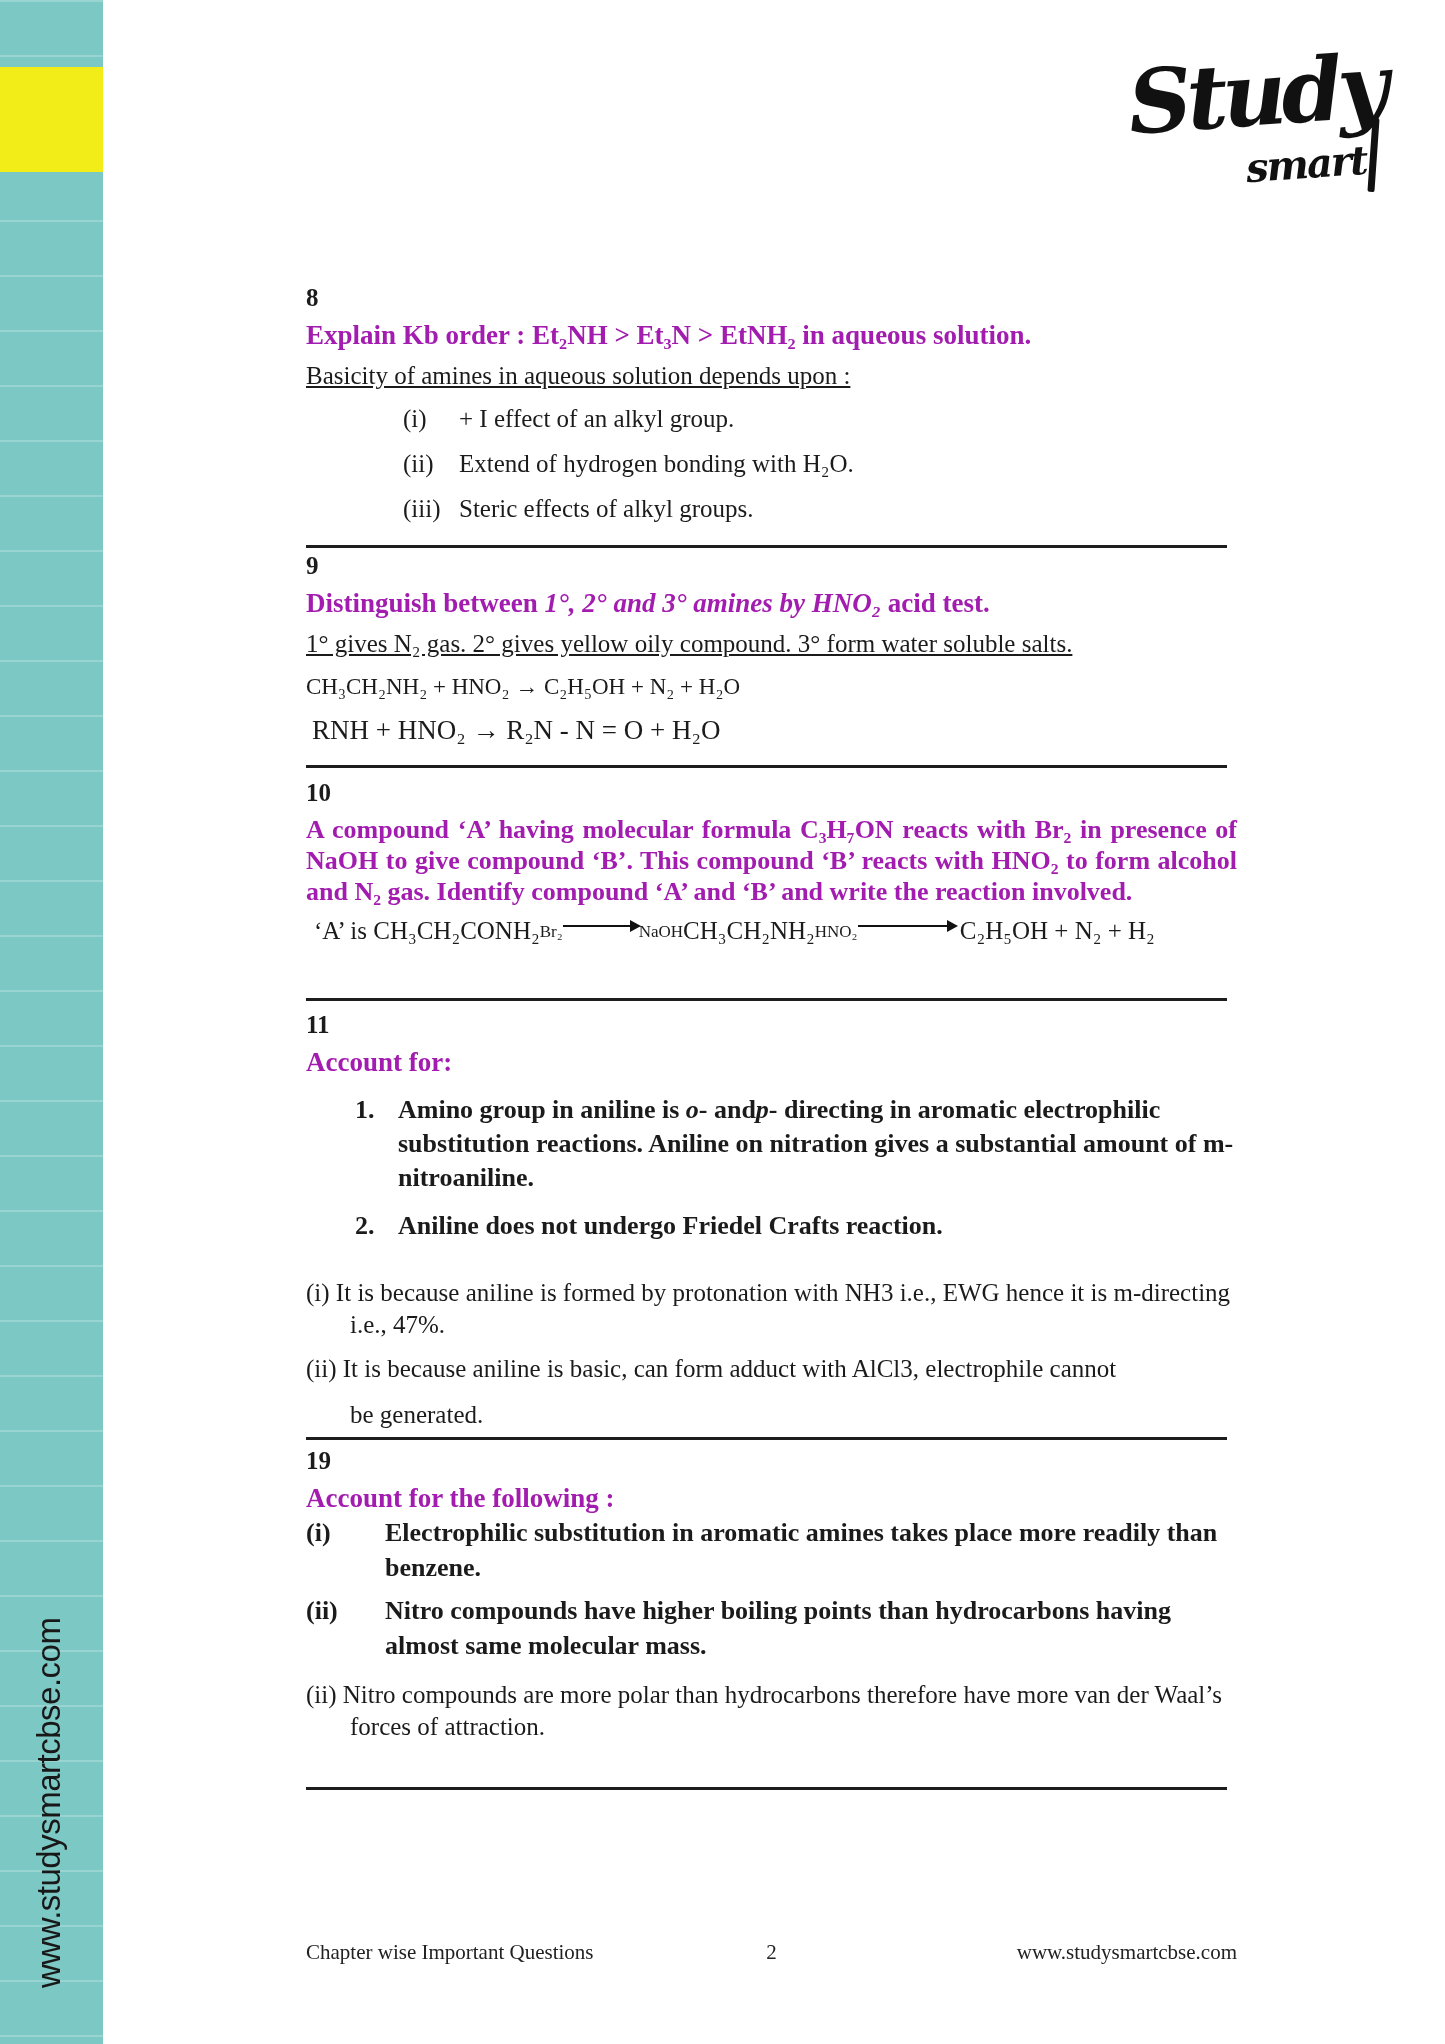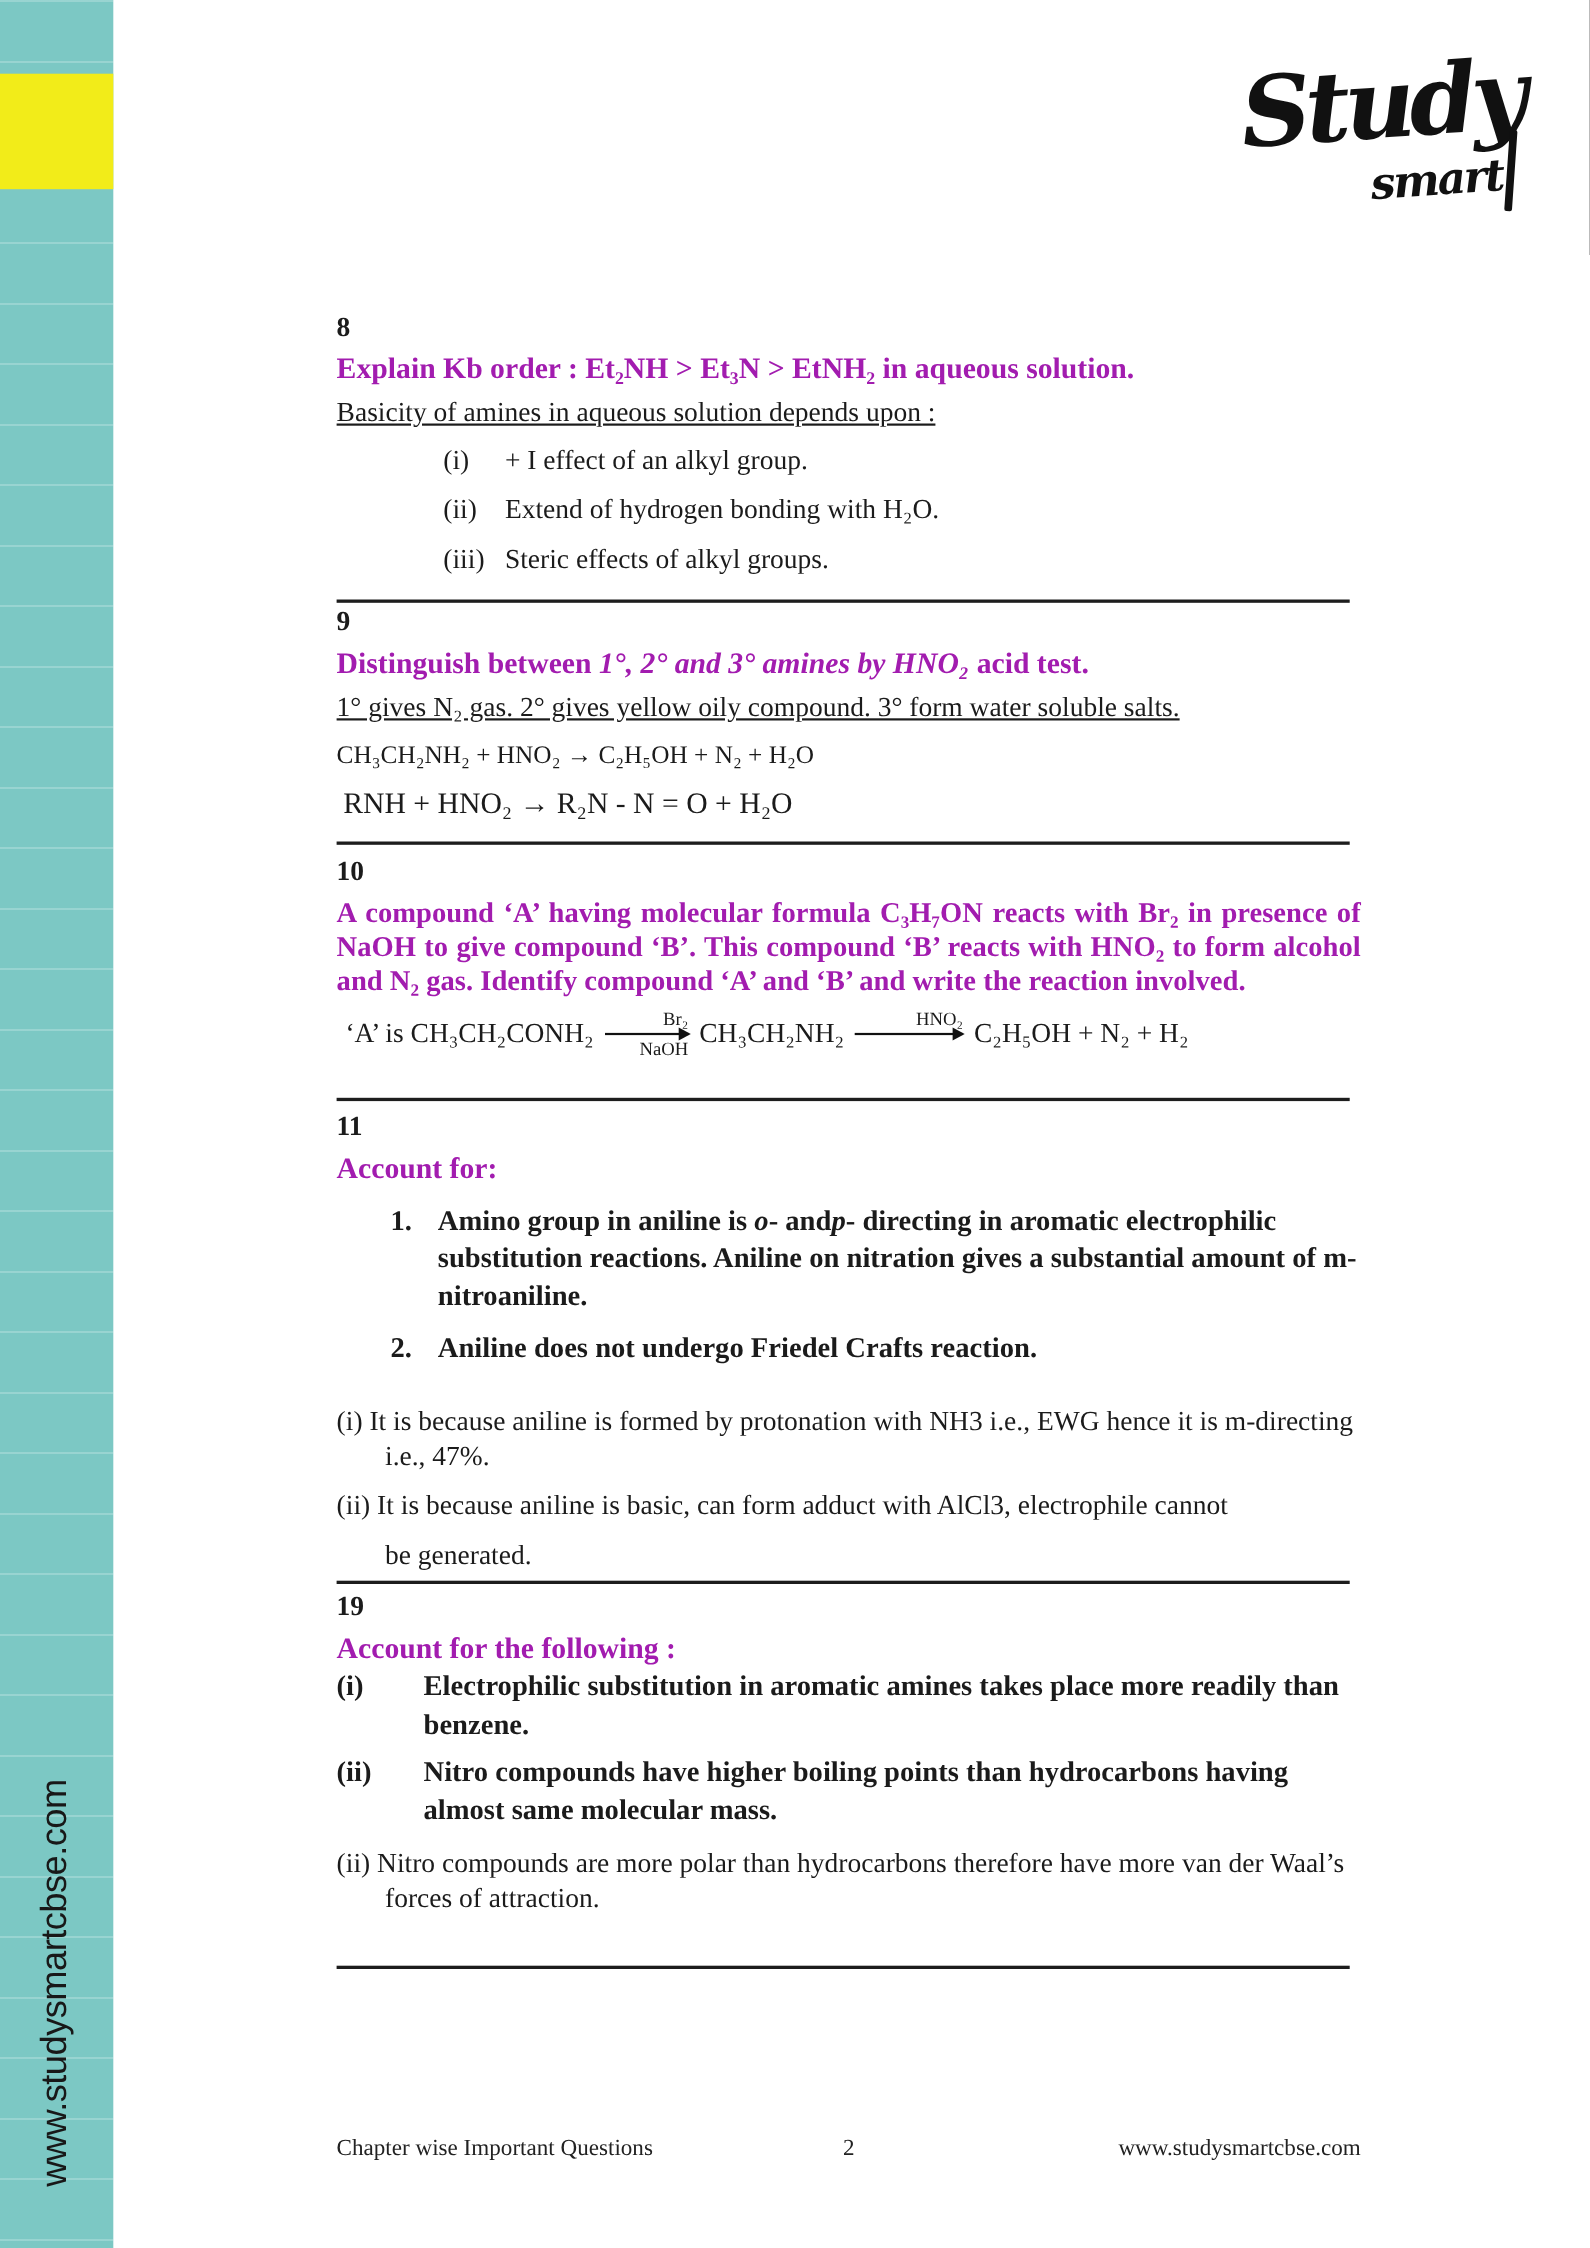--- a/index.html
+++ b/index.html
@@ -74,25 +74,25 @@
   .it{font-style:italic;}
   
   .rlist{margin-top:12px;}
   .rlist-item{display:flex;font-size:25px;line-height:30px;margin-bottom:15px;}
   .rlist-item .marker{flex:0 0 56px;margin-left:97px;}
   
   .eq1{font-size:23px;line-height:30px;margin:12px 0 0 0;}
   .eq2{font-size:27px;line-height:32px;margin:12px 0 0 6px;}
   
   .reaction{
-    display:flex;align-items:center;gap:10px;
+    display:flex;align-items:center;
     font-size:25px;margin-top:10px;margin-left:8px;
     white-space:nowrap;
   }
-  .rxn-arrow{display:inline-flex;flex-direction:column;align-items:flex-end;}
+  .rxn-arrow{display:inline-flex;flex-direction:row;align-items:flex-start;}
   .rxn-label{font-size:17px;line-height:19px;}
   .arrow-shaft{display:block;height:2px;background:#111;position:relative;margin:3px 0;}
   .shaft-1{width:76px;}
   .shaft-2{width:98px;}
   .arrow-shaft::after{
     content:'';position:absolute;right:-2px;top:-5px;
     border-left:11px solid #111;
     border-top:6px solid transparent;
     border-bottom:6px solid transparent;
   }

